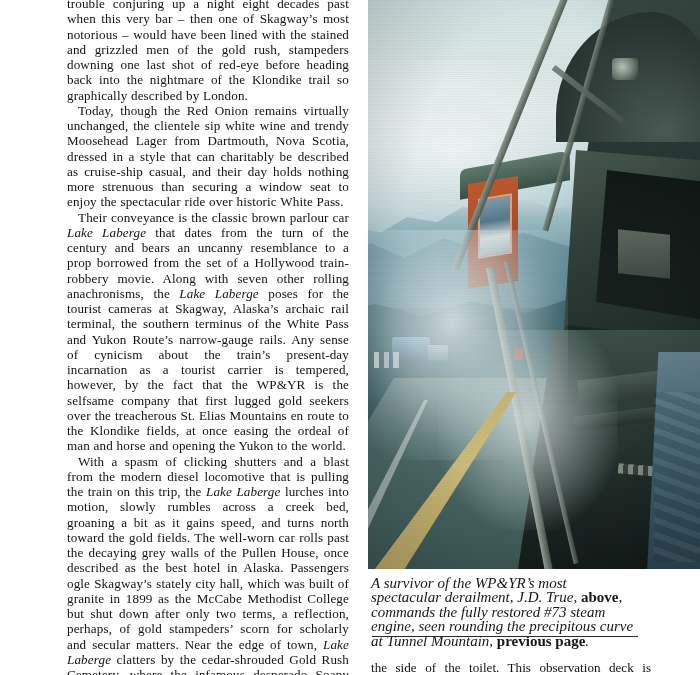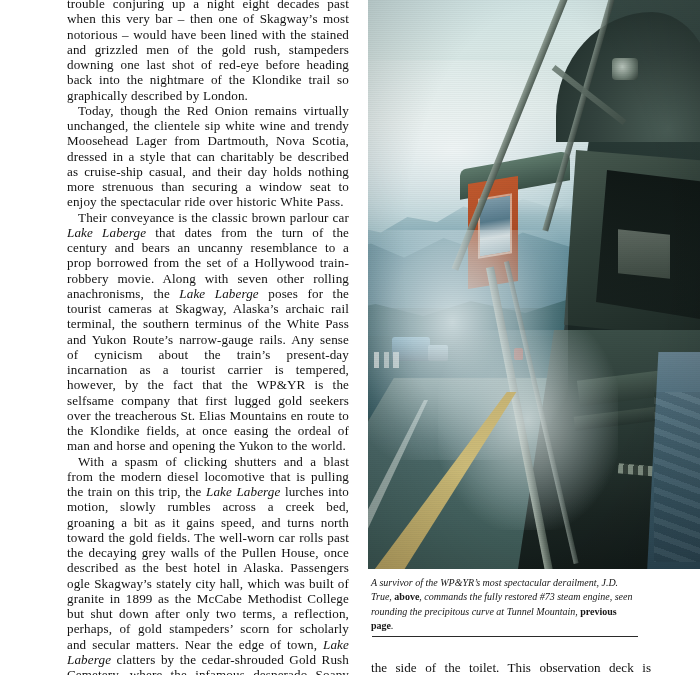--- a/index.html
+++ b/index.html
@@ -228,21 +228,21 @@
     opacity:.55;mix-blend-mode:multiply;
   }
   .vignette{
     left:0;top:0;width:332px;height:569px;
     background:radial-gradient(ellipse at 50% 45%, rgba(0,0,0,0) 55%, rgba(0,0,0,.17) 100%);
   }
 
   
   .caption{
     position:absolute;left:371px;top:576px;width:268px;
-    font-size:10px;line-height:14.4px;
+    font-size:15px;line-height:14.4px;
     font-style:italic;text-align:left;
     color:#161616;
   }
   .caption b{font-style:normal;font-weight:bold;}
 
   .rule{
     position:absolute;left:372px;top:636px;width:266px;height:0;
     border-top:1.4px solid #2a2a2a;
   }
 

